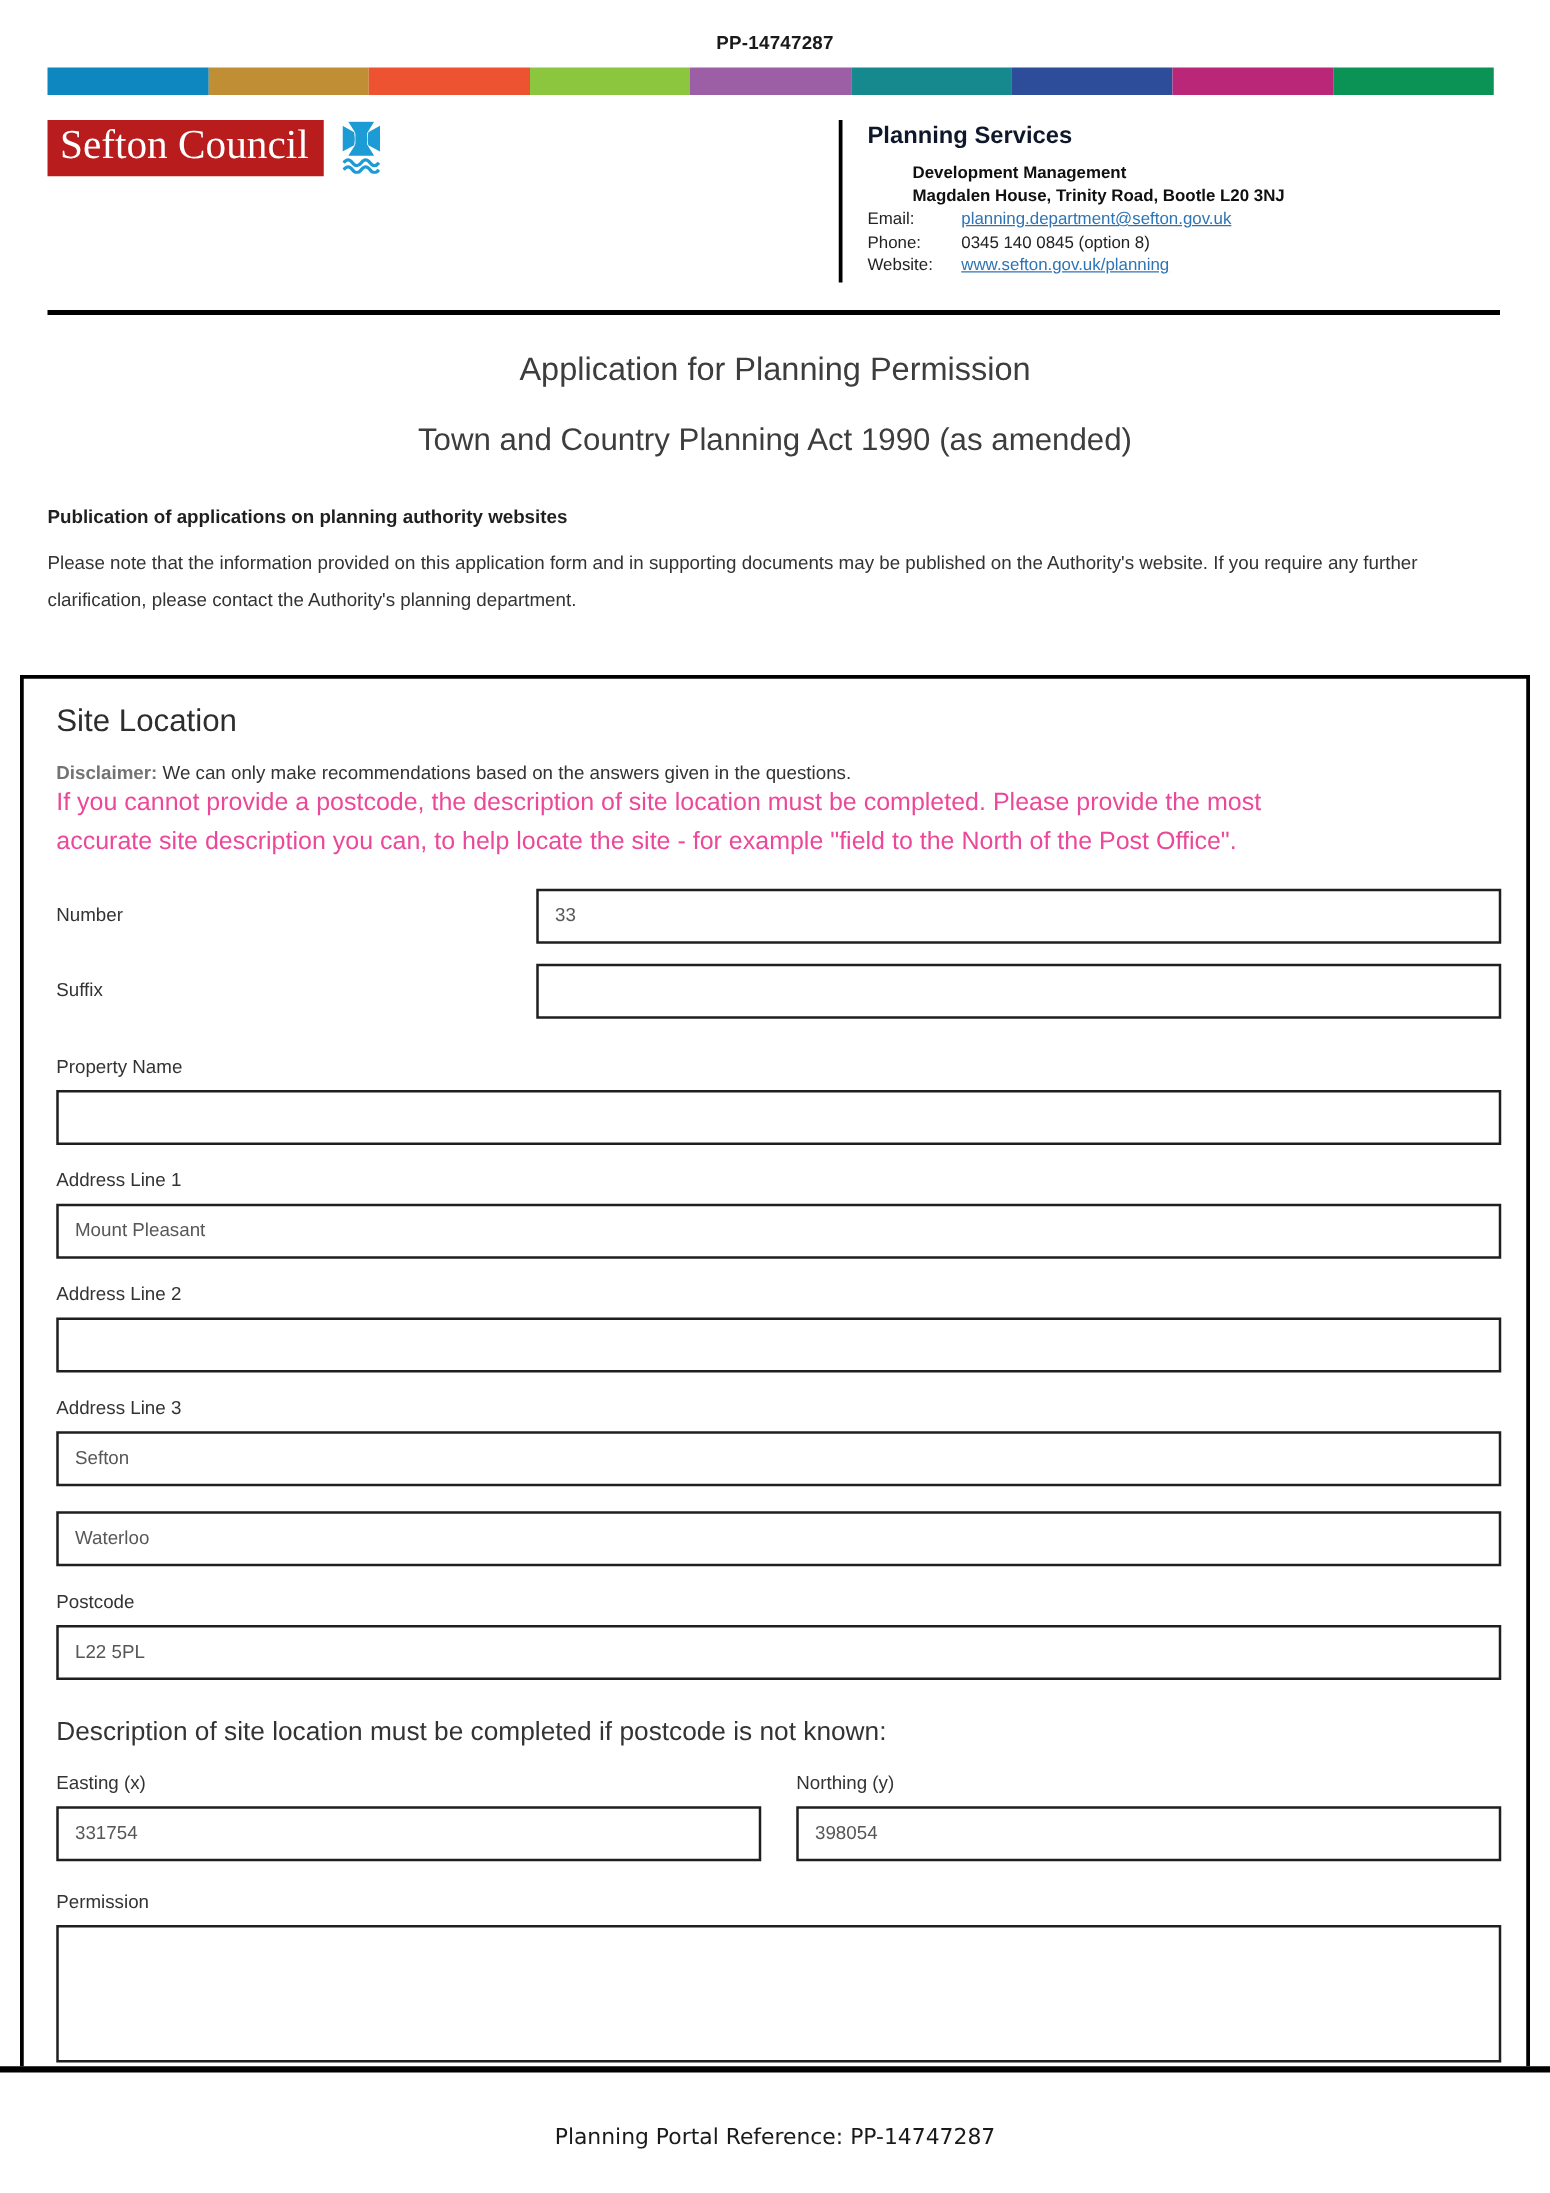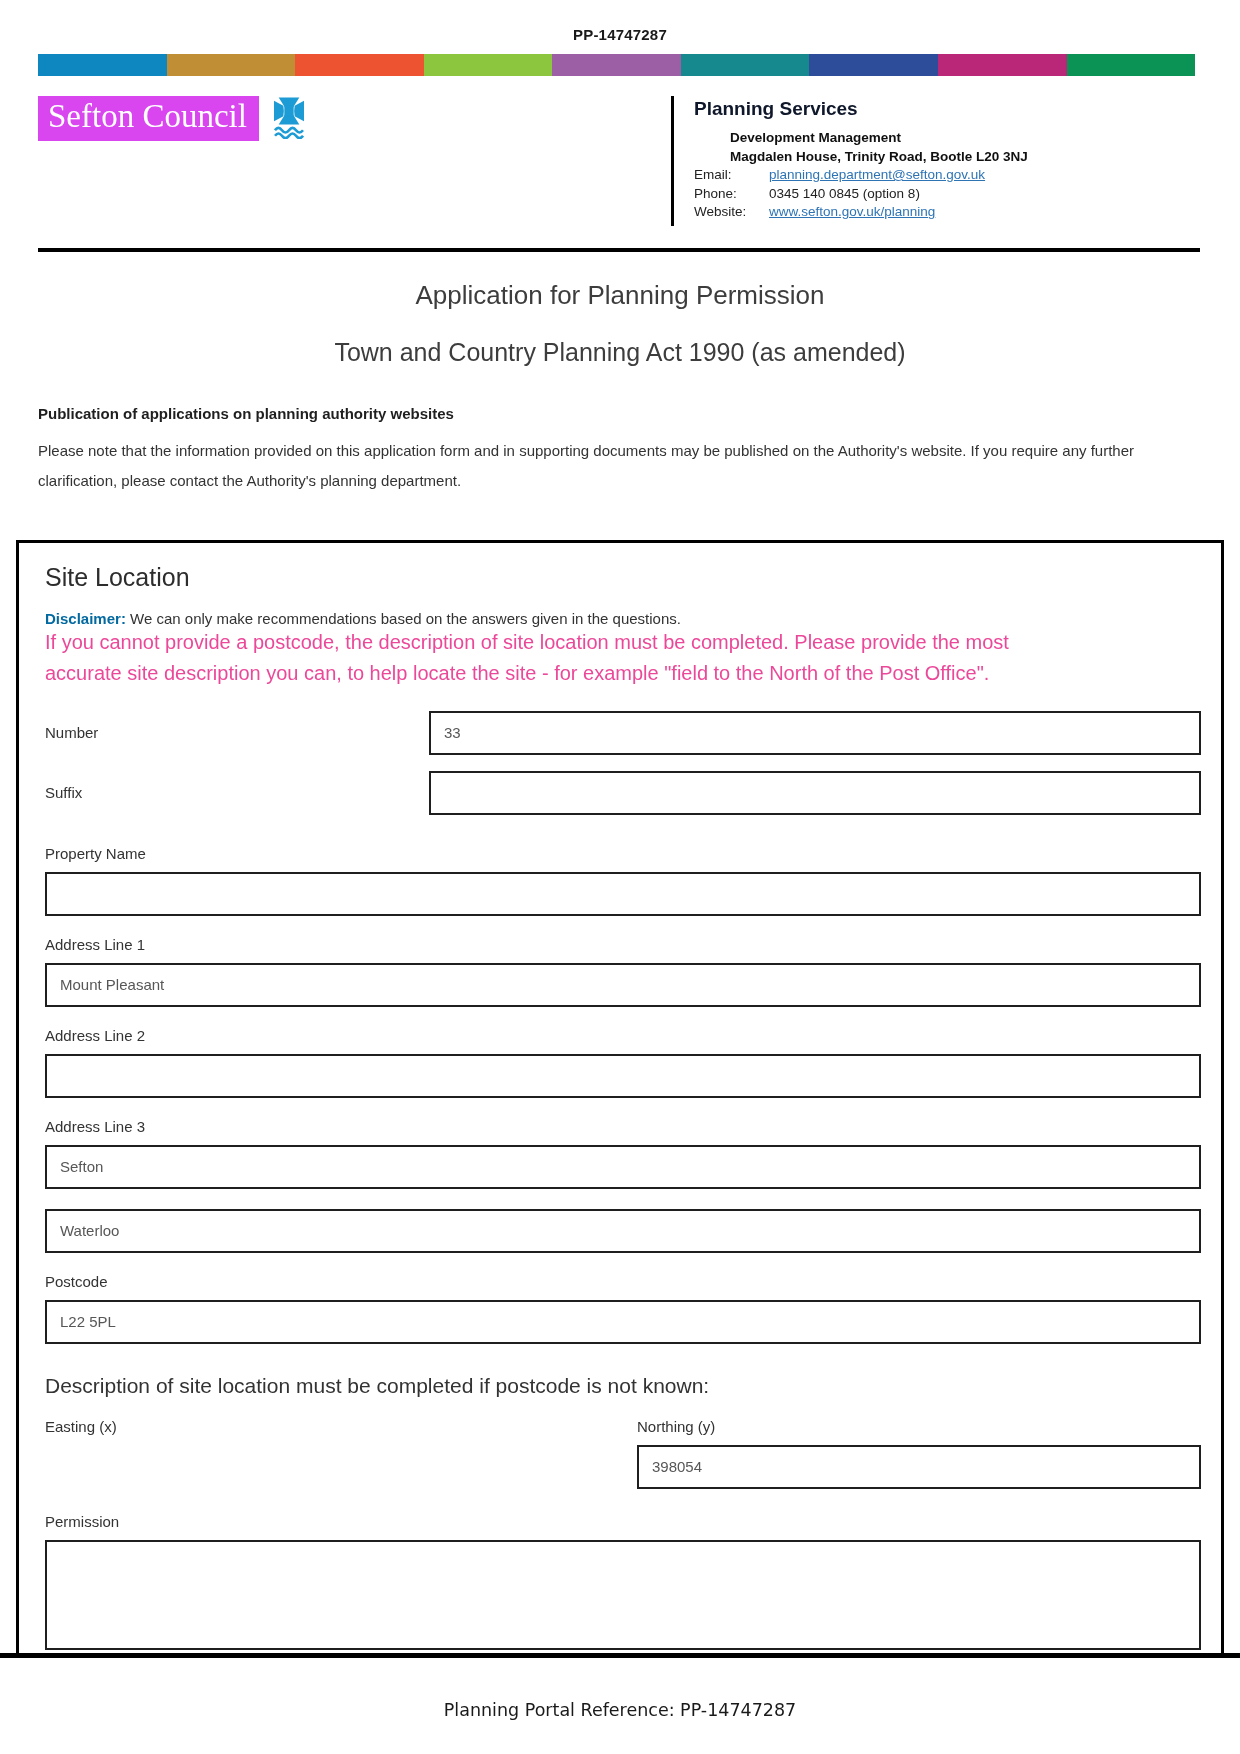--- a/index.html
+++ b/index.html
@@ -41,21 +41,21 @@
   .pub-body { margin:14px 46px 0 38px; font-size:15px; line-height:30px; color:#333; }
 
   
   .site-box {
     box-sizing:border-box; margin:44px 16px 0; height:1113px;
     border:3px solid #000; border-bottom:none;
     padding:20px 20px 0 26px; overflow:hidden;
   }
   .site-heading { font-size:25px; font-weight:normal; color:#2d2d2d; }
   .disclaimer { margin-top:18px; font-size:15px; color:#333; }
-  .disclaimer b { color:#0369a1; }
+  .disclaimer b { color:#737373; }
   .intro { font-size:20px; line-height:31px; color:#ec4899; max-width:1040px; }
 
   .f-label { font-size:15px; color:#333; }
   .f-input, .f-textarea {
     box-sizing:border-box; display:block; width:100%; height:44px;
     border:2px solid #1f1f1f; background:#fff; border-radius:0;
     font-family:"Liberation Sans", sans-serif; font-size:15px; color:#575757;
     padding:0 13px; outline:none;
   }
   .f-textarea { height:110px; padding-top:10px; resize:none; }
@@ -98,21 +98,21 @@
       <div class="seg" style="background: rgb(140, 198, 62);"></div>
       <div class="seg" style="background: rgb(156, 95, 165);"></div>
       <div class="seg" style="background: rgb(21, 137, 142);"></div>
       <div class="seg" style="background: rgb(45, 77, 155);"></div>
       <div class="seg" style="background: rgb(186, 39, 121);"></div>
       <div class="seg" style="background: rgb(10, 147, 84);"></div>
     </div>
 
   <div class="header-row">
     <div class="logo-wrap">
-      <div class="logo-box" style="background: #d946ef;">Sefton Council</div>
+      <div class="logo-box" style="background: #b91c1c;">Sefton Council</div>
       <span class="crest" style="color: rgb(29, 155, 213);">
         <svg width="30" height="42" viewBox="0 0 32 44" aria-hidden="true">
           <g fill="currentColor">
             <path d="M5 0 H27 L20.5 10.5 Q16 11.5 11.5 10.5 Z"></path>
             <path d="M5 29 H27 L20.5 18.5 Q16 17.5 11.5 18.5 Z"></path>
             <path d="M0 3.5 V25.5 L10 20 Q11 14.5 10 9 Z"></path>
             <path d="M32 3.5 V25.5 L22 20 Q21 14.5 22 9 Z"></path>
             <rect x="11" y="9" width="10" height="11"></rect>
           </g>
           <g fill="none" stroke="currentColor" stroke-width="2.8">
@@ -197,20 +197,21 @@
     <div class="full-row">
       <span class="f-label">Postcode</span>
       <input class="f-input" type="text" value="L22 5PL" style="">
     </div>
 
     <div class="desc-heading">Description of site location must be completed if postcode is not known:</div>
 
     <div class="coord-row">
       <div class="coord-col">
         <span class="f-label">Easting (x)</span>
+        <input class="f-input" type="text" value="331754" style="">
       </div>
       <div class="coord-col">
         <span class="f-label">Northing (y)</span>
         <input class="f-input" type="text" value="398054" style="">
       </div>
     </div>
 
     <div class="desc-row">
       <span class="f-label">Permission</span>
       <textarea class="f-textarea" style=""></textarea>

